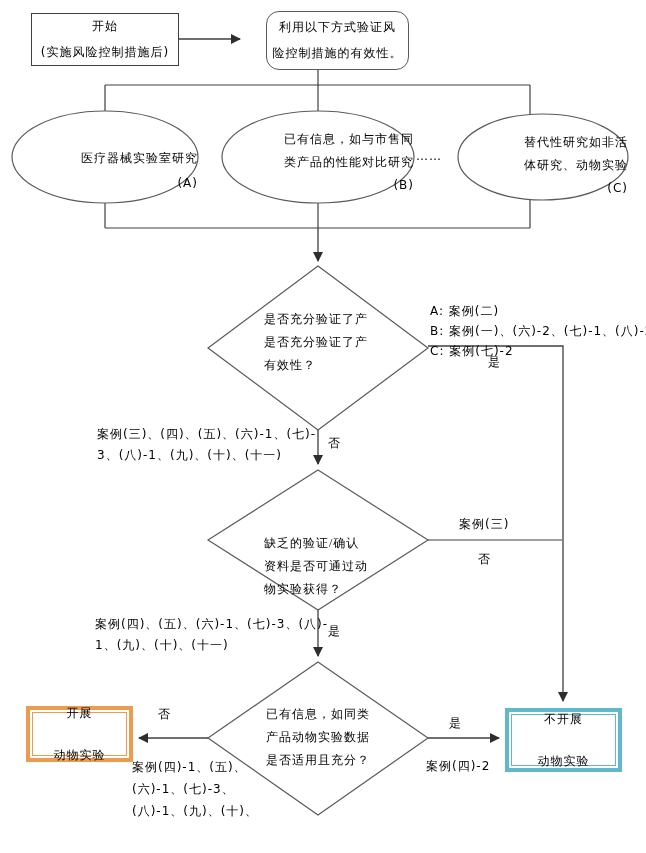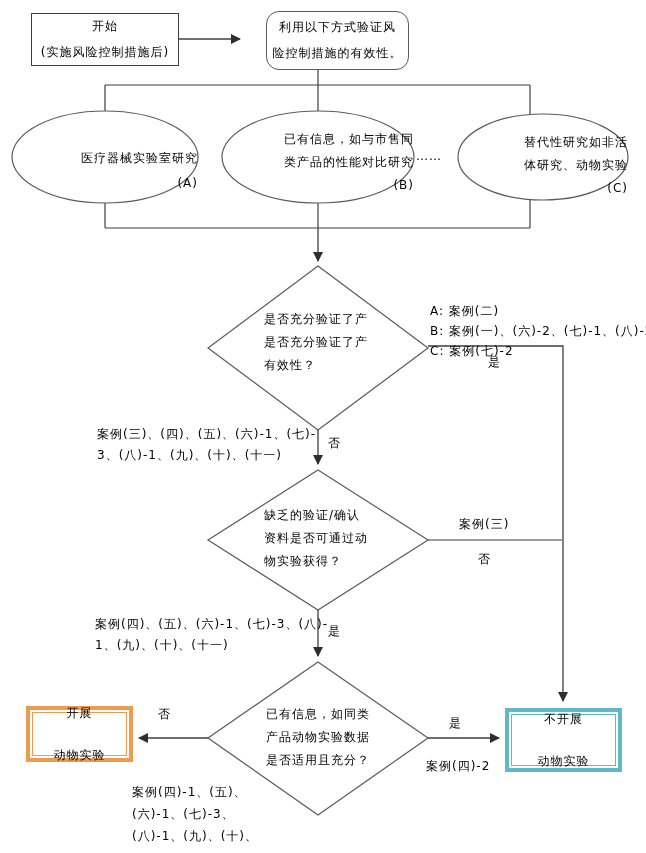--- a/index.html
+++ b/index.html
@@ -120,21 +120,21 @@
   </div>
 
   <div class="lbl" style="left:488px;top:352px;">是</div>
   <div class="lbl" style="left:328px;top:433px;">否</div>
 
   <div class="block cases" style="left:97px;top:424px;">
     <div>案例(三)、(四)、(五)、(六)-1、(七)-</div>
     <div>3、(八)-1、(九)、(十)、(十一)</div>
   </div>
 
-  <div class="block dtext" style="left:264px;top:504px;">
+  <div class="block dtext" style="left:264px;top:532px;font-family:Liberation Serif, serif;">
     <div>缺乏的验证/确认</div>
     <div>资料是否可通过动</div>
     <div>物实验获得？</div>
   </div>
 
   <div class="lbl" style="left:459px;top:514px;">案例(三)</div>
   <div class="lbl" style="left:478px;top:549px;">否</div>
   <div class="lbl" style="left:328px;top:621px;">是</div>
 
   <div class="block cases" style="left:95px;top:614px;">
@@ -144,21 +144,21 @@
 
   <div class="block dtext" style="left:266px;top:703px;">
     <div>已有信息，如同类</div>
     <div>产品动物实验数据</div>
     <div>是否适用且充分？</div>
   </div>
 
   <div class="lbl" style="left:158px;top:704px;">否</div>
   <div class="lbl" style="left:449px;top:713px;">是</div>
 
-  <div class="block" style="left:132px;top:756px;line-height:22px;margin-top:25px;">
+  <div class="block" style="left:132px;top:756px;line-height:22px;">
     <div>案例(四)-1、(五)、</div>
     <div>(六)-1、(七)-3、</div>
     <div>(八)-1、(九)、(十)、</div>
   </div>
 
   <div class="lbl" style="left:426px;top:756px;">案例(四)-2</div>
 
   <div class="outcome conduct" style="left:26px;top:706px;width:107px;height:56px;">
     <div class="outcome-inner">
       <div>开展</div>

